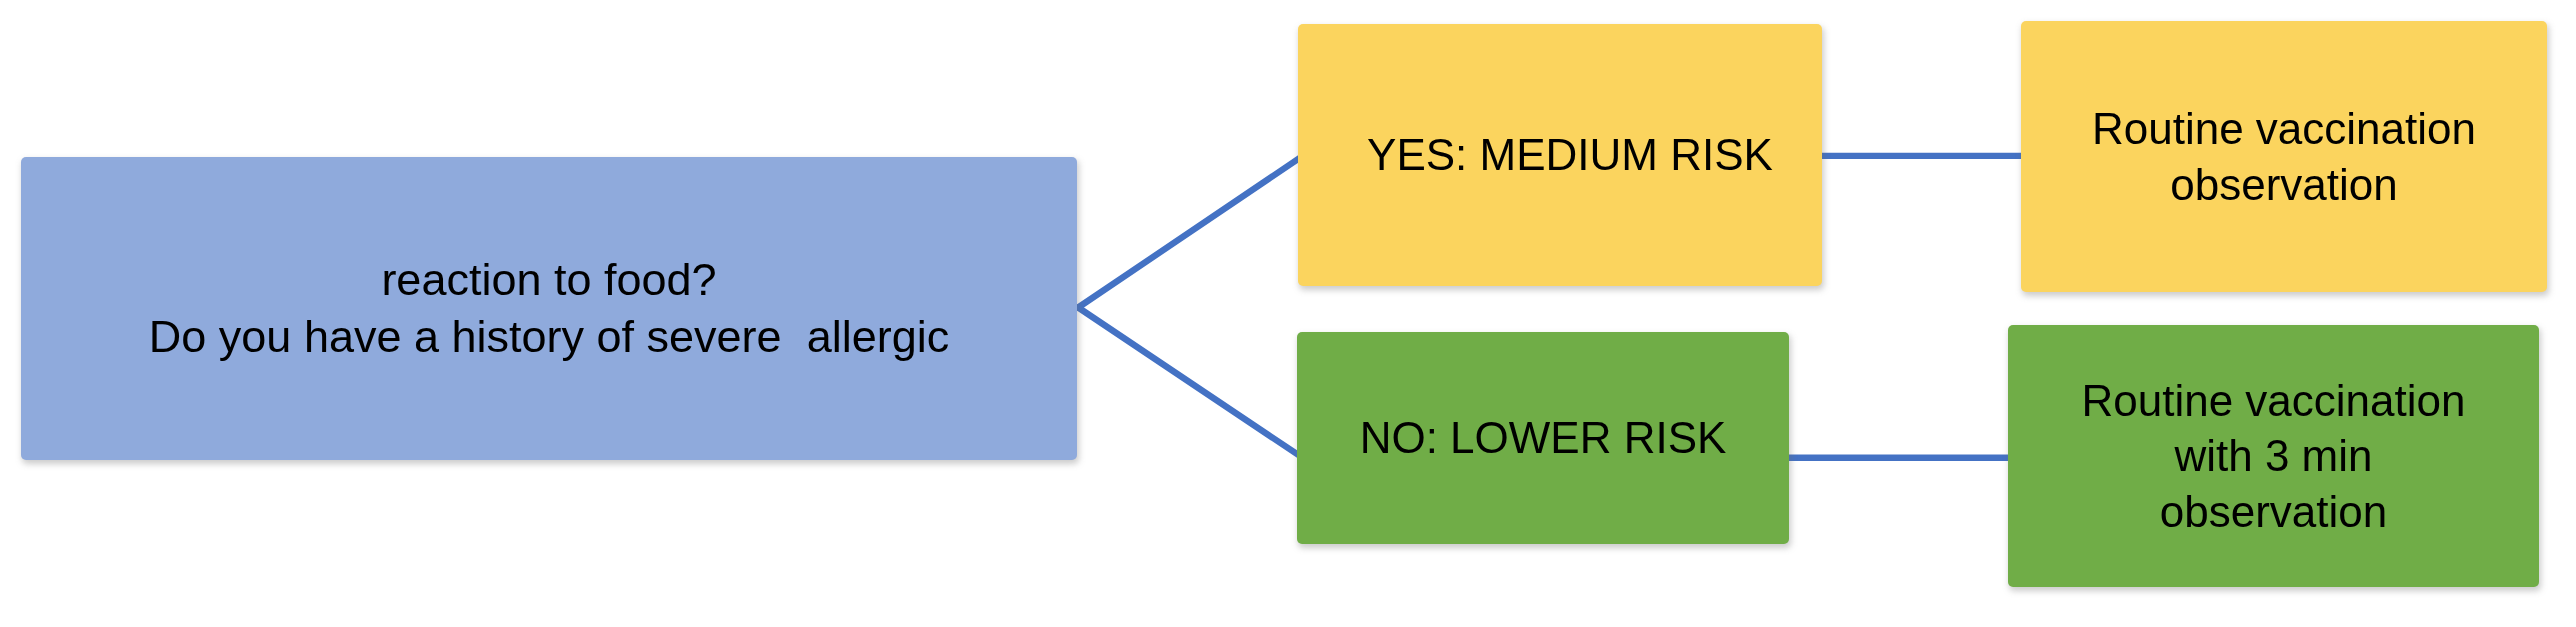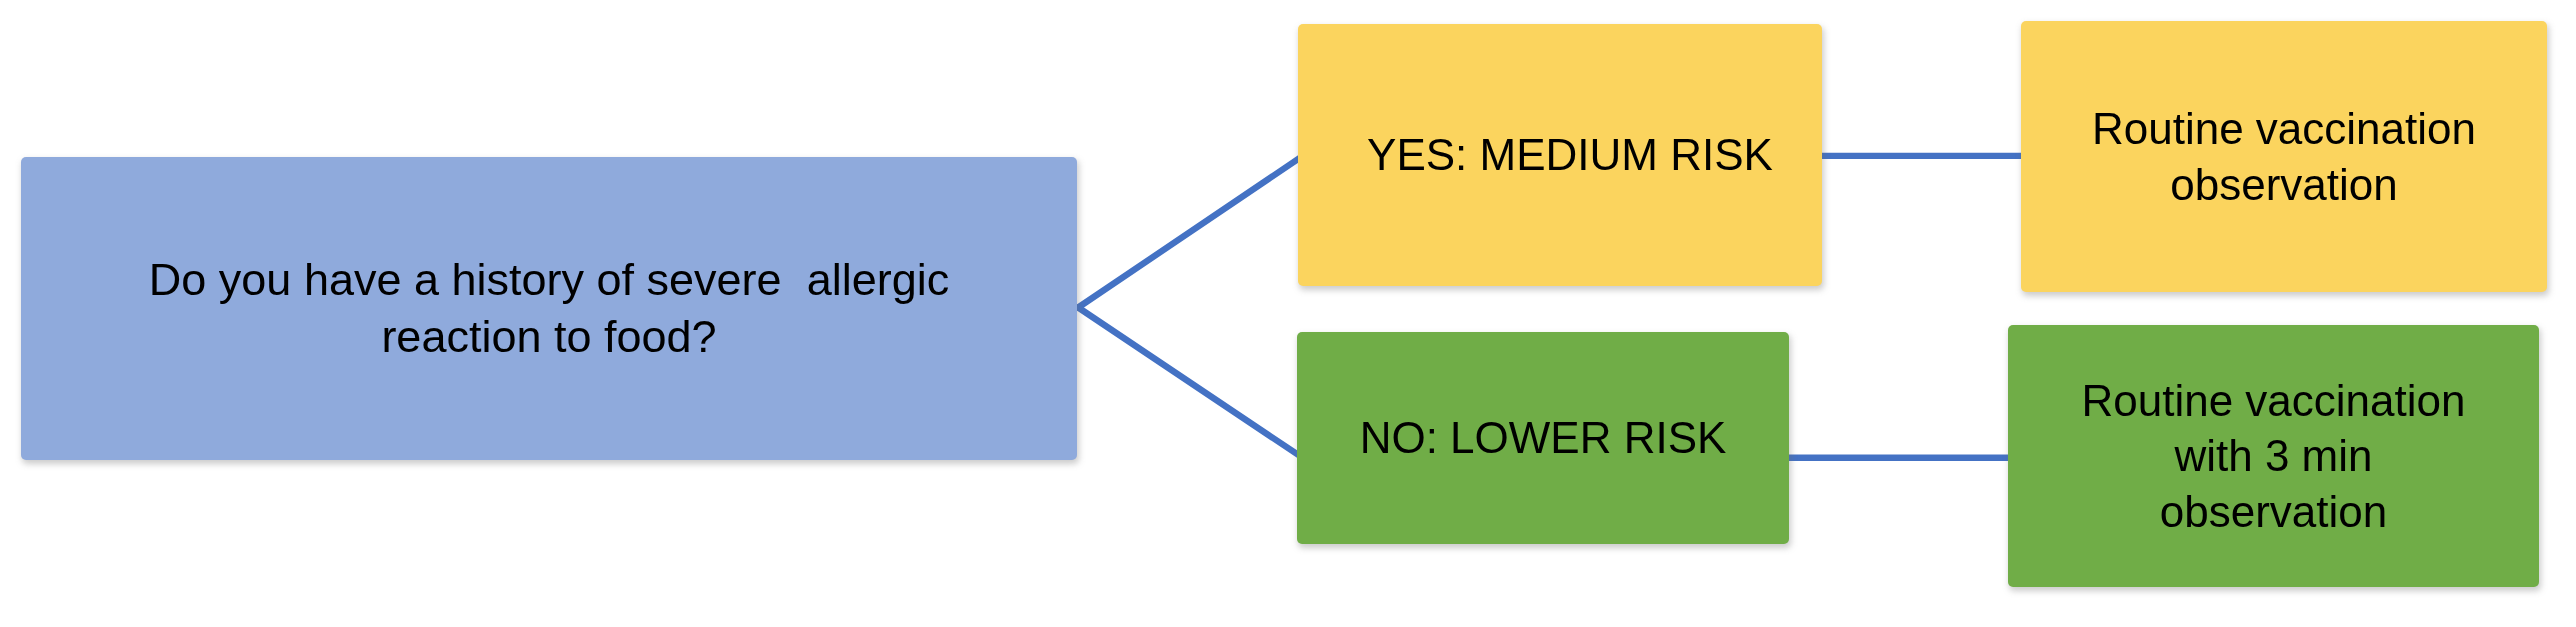--- a/index.html
+++ b/index.html
@@ -83,22 +83,22 @@
 <div class="canvas">
 
   <svg class="connector-layer" viewBox="0 0 3651 889">
     <line x1="1528" y1="436" x2="1848" y2="220" stroke-width="9" stroke-linecap="round" stroke="#4472C4"></line>
     <line x1="1528" y1="436" x2="1846" y2="649" stroke-width="9" stroke-linecap="round" stroke="#4472C4"></line>
     <line x1="2550" y1="221" x2="2870" y2="221" stroke-width="9" stroke-linecap="round" stroke="#4472C4"></line>
     <line x1="2532" y1="649" x2="2852" y2="649" stroke-width="9" stroke-linecap="round" stroke="#4472C4"></line>
   </svg>
 
   <div class="box question-box">
+    <span class="line">reaction to food?</span>
     <span class="line">Do you have a history of severe  allergic</span>
-    <span class="line">reaction to food?</span>
   </div>
 
   <div class="box yes-box">
     <span class="line">YES: MEDIUM RISK</span>
   </div>
 
   <div class="box outcome-30-box">
     <span class="line">Routine vaccination</span>
     <span class="line">observation</span>
   </div>

